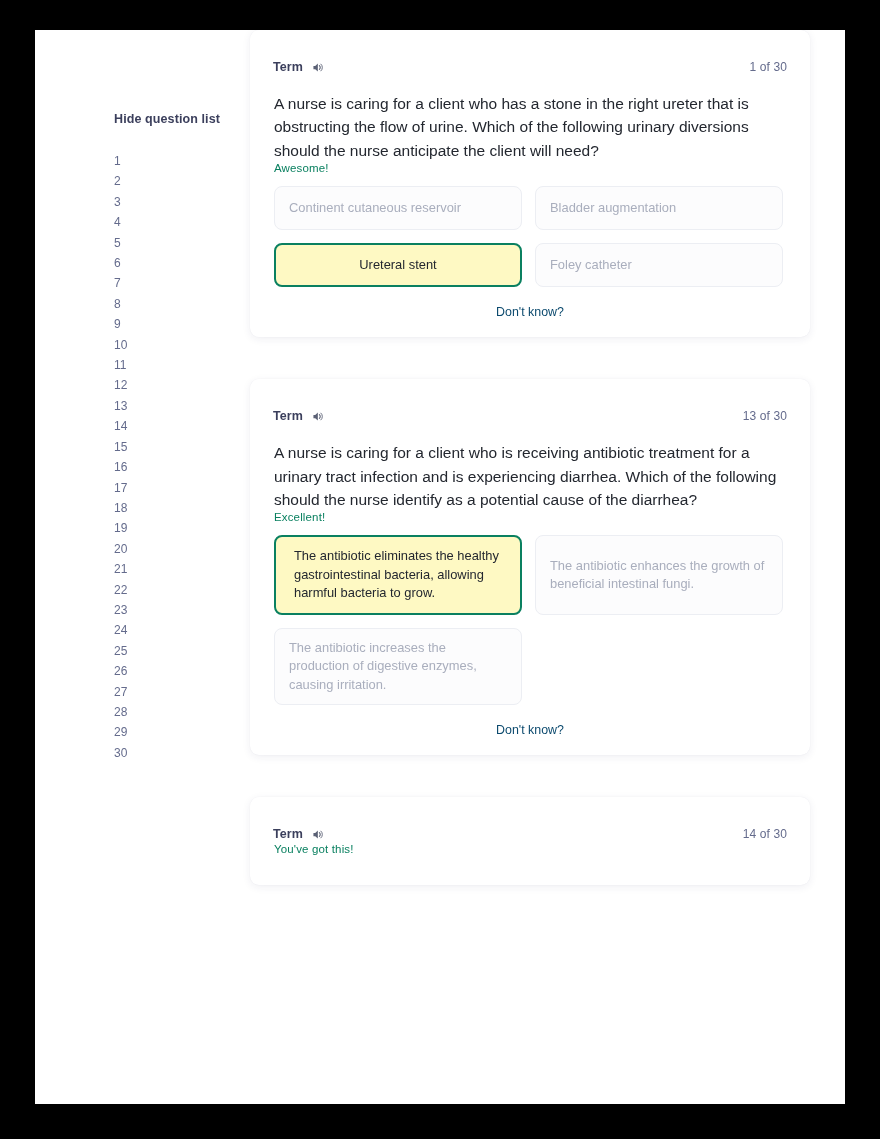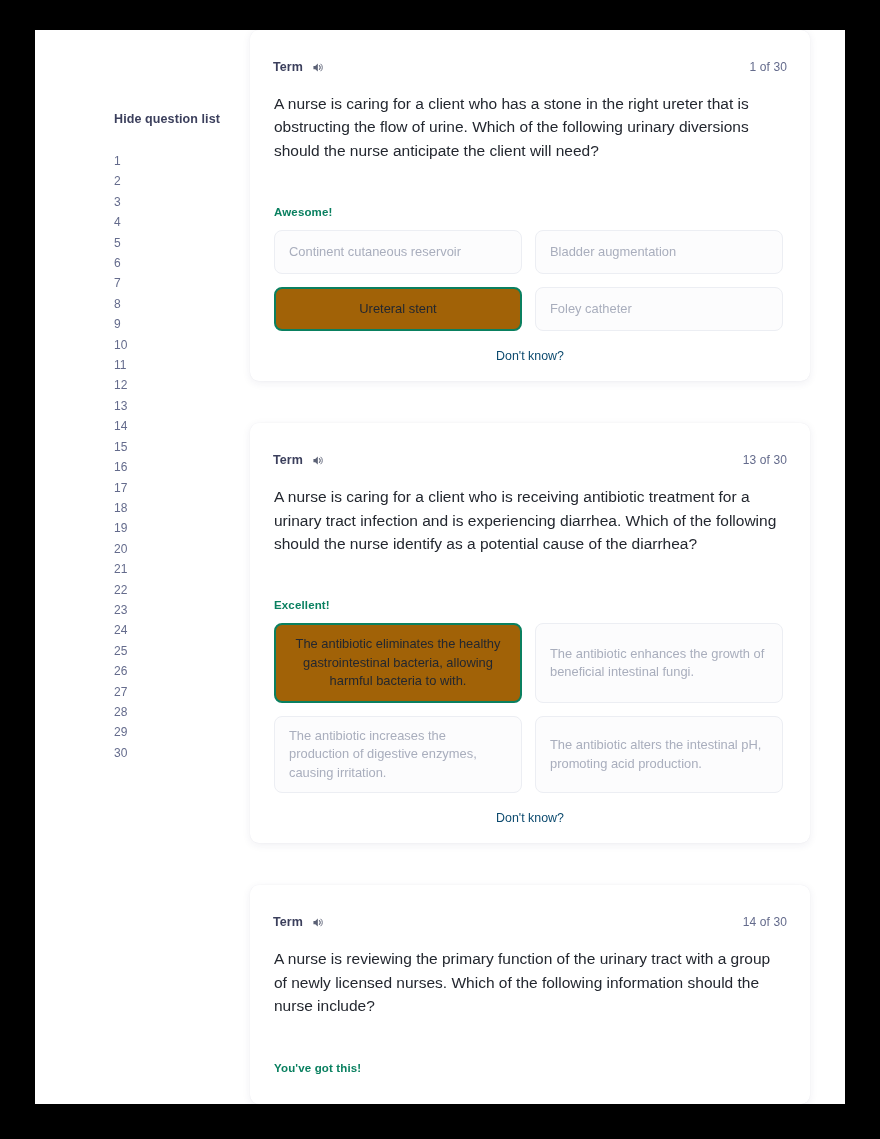--- a/index.html
+++ b/index.html
@@ -102,24 +102,23 @@
   .question {
     margin-top: 16px;
     font-size: 15.5px;
     line-height: 23.4px;
     color: #23272f;
     padding: 0 2px;
     max-width: 516px;
   }
 
   .feedback {
-    margin-top: 44px;
     margin-bottom: 12px;
     font-size: 11.5px;
-    font-weight: bold;
+    font-weight: normal;
     color: #0a8060;
     letter-spacing: .15px;
     padding-left: 2px;
   }
 
   .options {
     display: grid;
     grid-template-columns: 248px 248px;
     column-gap: 18px;
     row-gap: 14px;
@@ -141,24 +140,24 @@
   .option.idle {
     border: 1px solid #eceef3;
     background: #fcfcfd;
     color: #a9aebd;
     justify-content: flex-start;
     text-align: left;
   }
 
   .option.selected {
     border: 2px solid #0a8060;
-    background: #a16207;
+    background: #fef9c3;
     color: #23272f;
     justify-content: center;
-    text-align: center;
+    text-align: left;
     padding: 10px 18px;
   }
 
   .option.tall { min-height: 74px; }
 
   .dont-know {
     margin-top: 18px;
     text-align: center;
     font-size: 12.4px;
     color: #0c4a6e;
@@ -248,43 +247,41 @@
             </svg>
           </span>
         </div>
         <span class="counter">13 of 30</span>
       </div>
 
       <div class="question">A nurse is caring for a client who is receiving antibiotic treatment for a urinary tract infection and is experiencing diarrhea. Which of the following should the nurse identify as a potential cause of the diarrhea?</div>
       <div class="feedback">Excellent!</div>
 
       <div class="options">
-        <div class="option selected tall">The antibiotic eliminates the healthy gastrointestinal bacteria, allowing harmful bacteria to with.</div>
+        <div class="option selected tall">The antibiotic eliminates the healthy gastrointestinal bacteria, allowing harmful bacteria to grow.</div>
         <div class="option idle tall">The antibiotic enhances the growth of beneficial intestinal fungi.</div>
         <div class="option idle">The antibiotic increases the production of digestive enzymes, causing irritation.</div>
-        <div class="option idle">The antibiotic alters the intestinal pH, promoting acid production.</div>
       </div>
 
       <div class="dont-know">Don't know?</div>
     </div>
 
     <div class="card">
       <div class="card-head">
         <div class="term-group">
           <span class="term-label">Term</span>
           <span class="speaker-icon">
             <svg width="13" height="13" viewBox="0 0 16 16">
               <path d="M3 6h2.2L8.4 3.2v9.6L5.2 10H3z" fill="#5b6175"></path>
               <path d="M10.3 5.6a3.2 3.2 0 0 1 0 4.8" stroke="#5b6175" stroke-width="1.3" fill="none" stroke-linecap="round"></path>
               <path d="M12.2 3.8a5.5 5.5 0 0 1 0 8.4" stroke="#5b6175" stroke-width="1.1" fill="none" stroke-linecap="round"></path>
             </svg>
           </span>
         </div>
         <span class="counter">14 of 30</span>
       </div>
 
-      <div class="question">A nurse is reviewing the primary function of the urinary tract with a group of newly licensed nurses. Which of the following information should the nurse include?</div>
       <div class="feedback">You've got this!</div>
 
     </div>
 
   </div>
 </div>
 
 </body></html>

